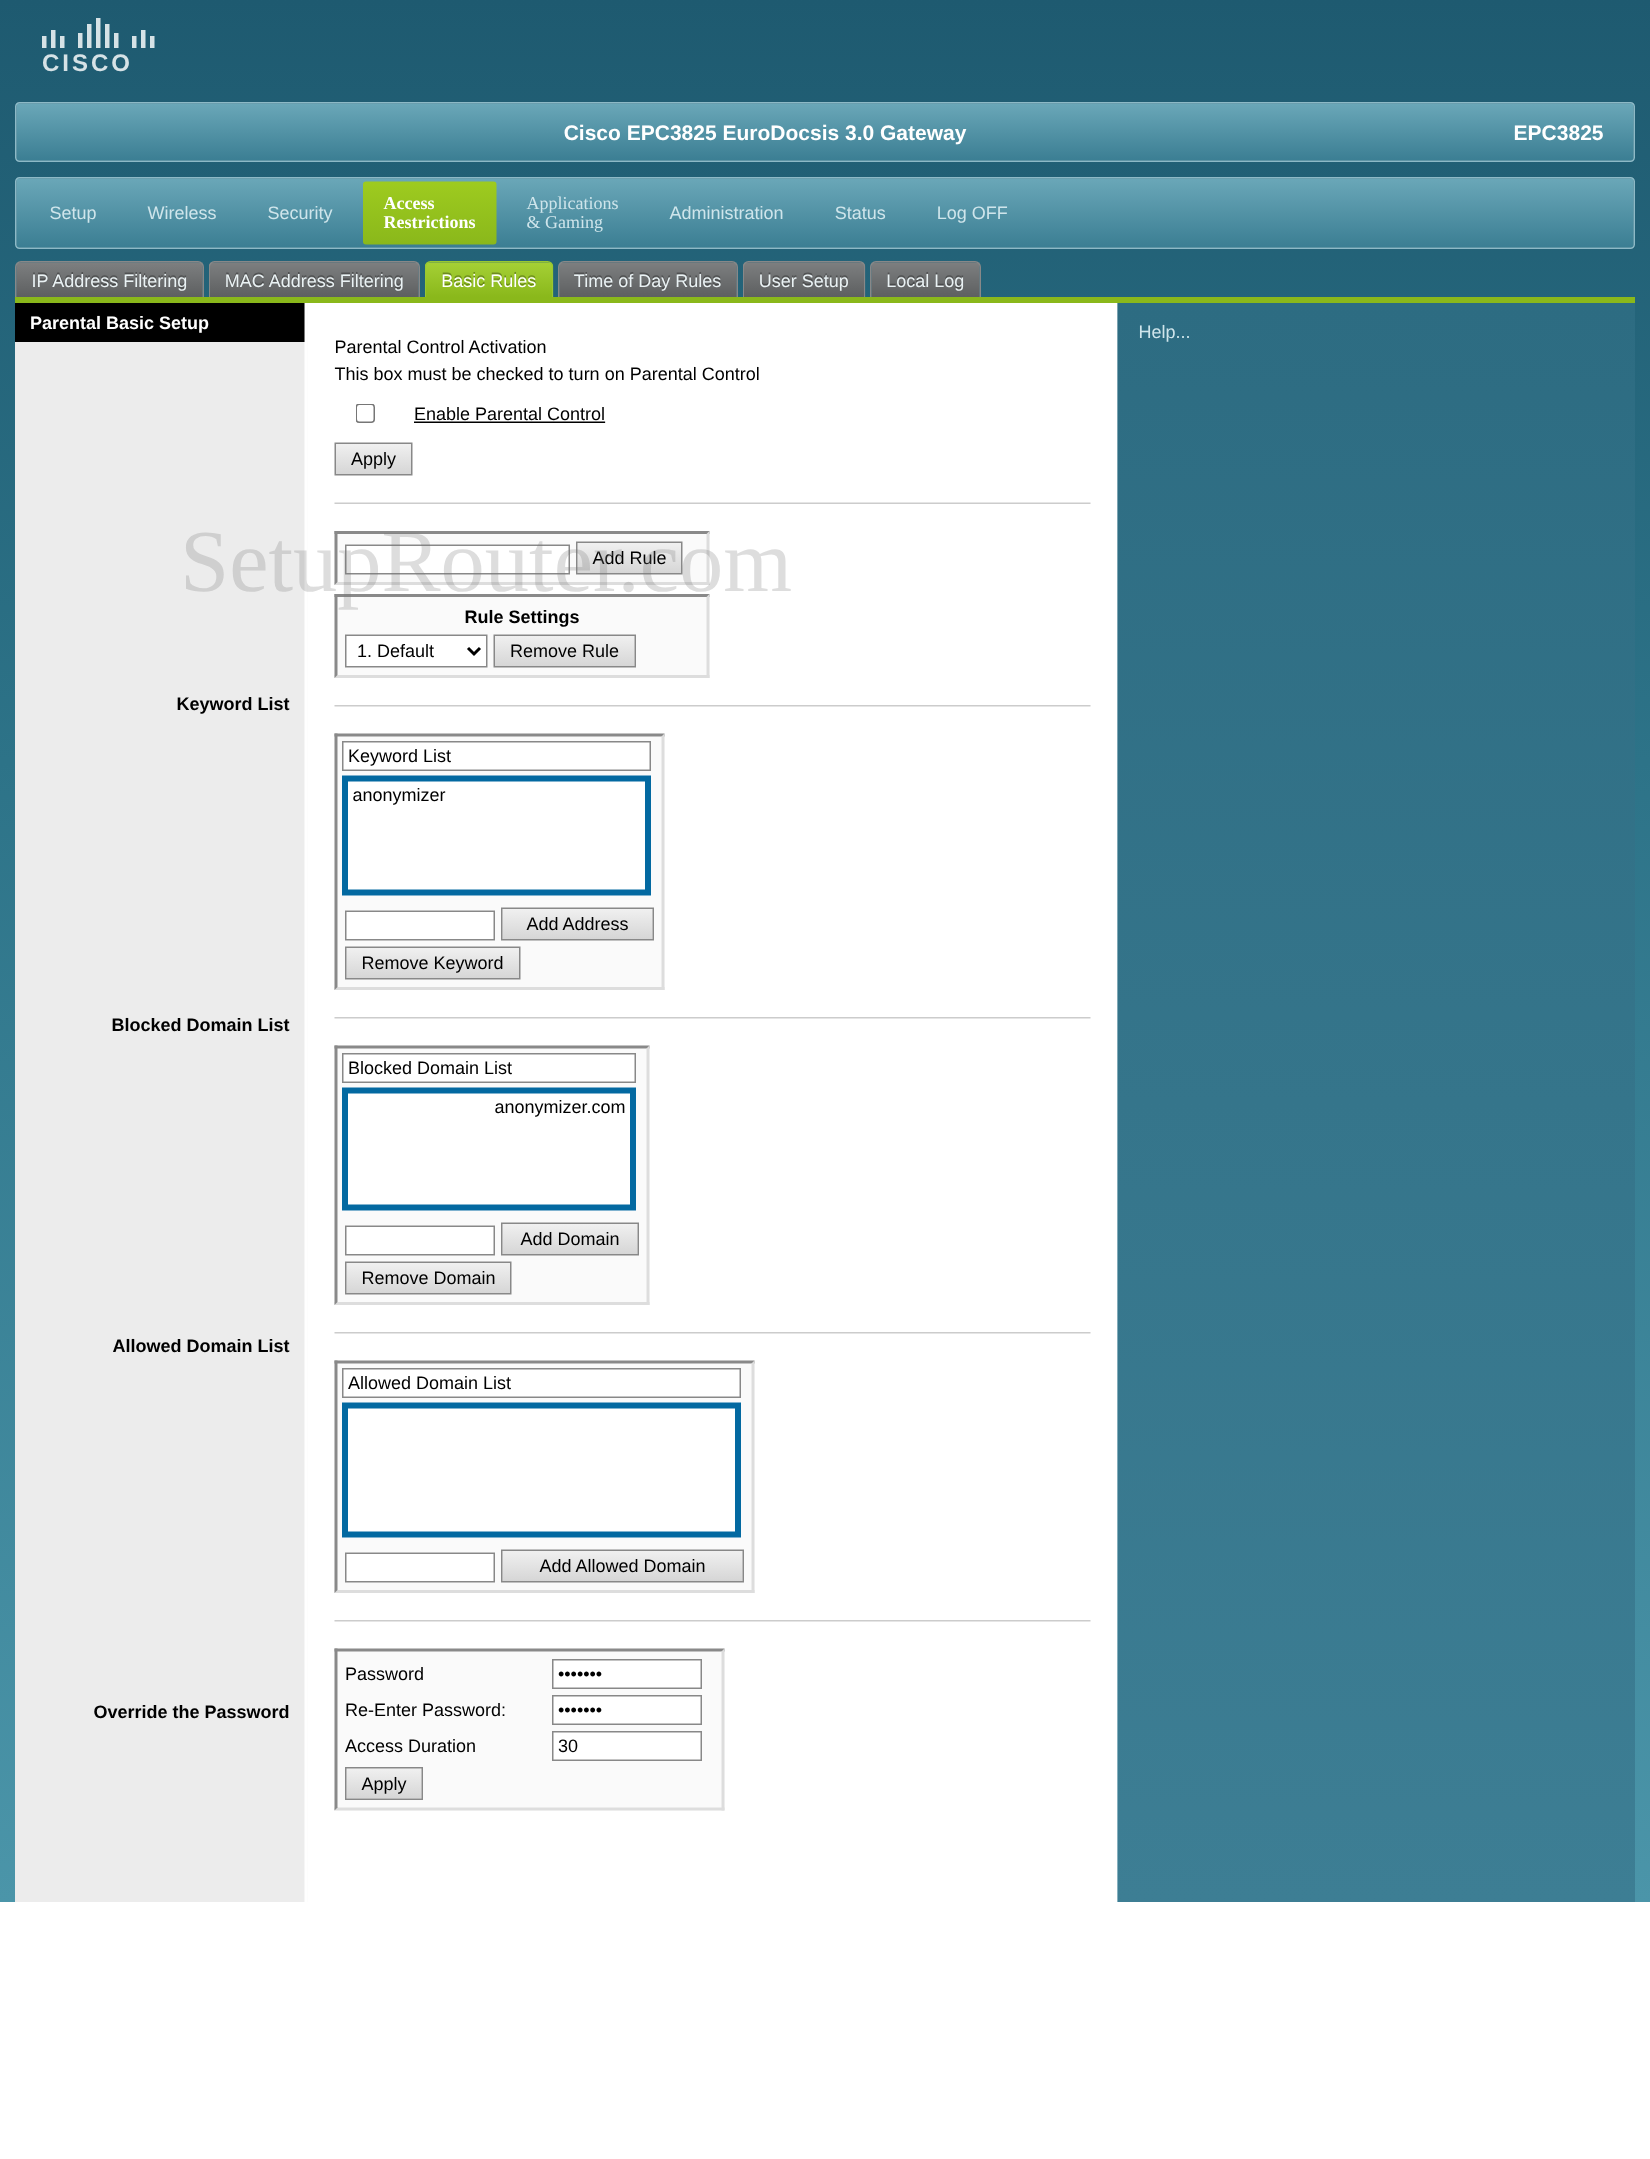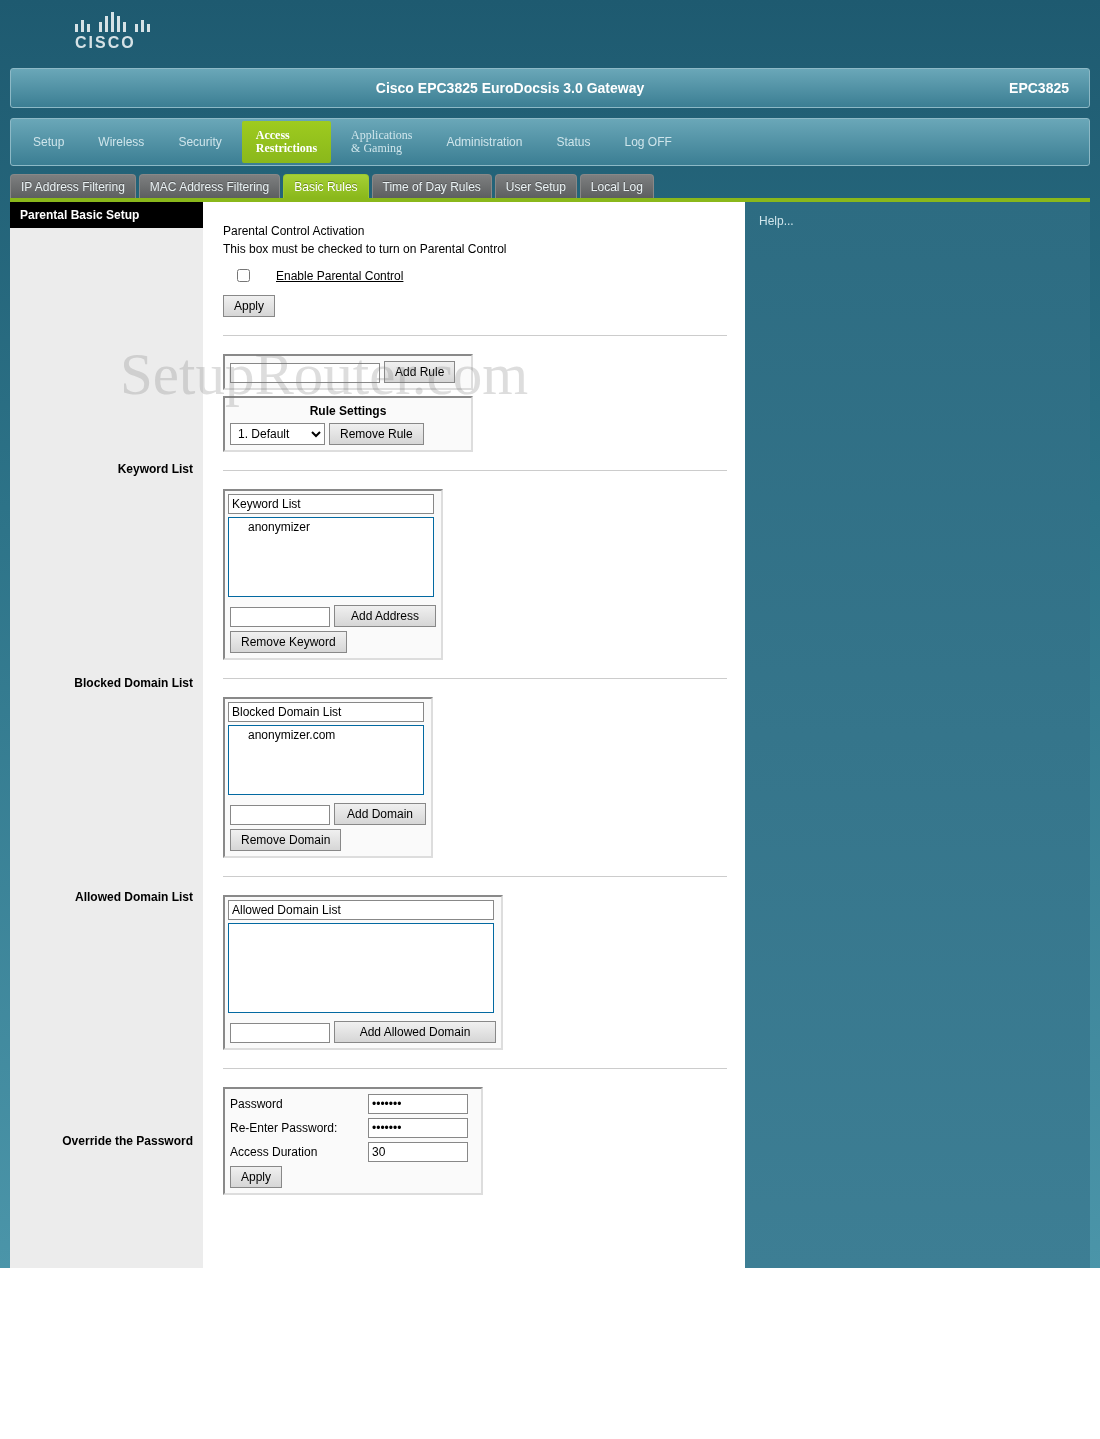--- a/index.html
+++ b/index.html
@@ -11,21 +11,20 @@
     width: 1100px;
   }
   .page {
     width: 1100px;
     background: linear-gradient(to bottom, #1e5a70 0%, #2d7388 40%, #4b95a9 100%);
     padding-bottom: 0;
     position: relative;
   }
   .logo-area {
     padding: 12px 0 10px 28px;
-    margin-left: 47px;
   }
   .cisco-bars {
     display: flex;
     align-items: flex-end;
     gap: 3px;
     margin-bottom: 2px;
     height: 20px;
   }
   .cisco-bars span {
     width: 3px;
@@ -211,22 +210,22 @@
     font-size: 12px;
     padding: 2px 3px;
     border: 1px solid #888;
     background: #fff;
   }
   select { height: 22px; }
   textarea.listbox {
     font-family: inherit;
     font-size: 12px;
     resize: none;
-    border: 1px solid #0369a1;
-    padding: 2px 19px;
+    border: 4px solid #0369a1;
+    padding: 2px 3px;
     background: #fff;
   }
   .field-table {
     border: 2px inset #ddd;
     background:#fafafa;
     padding: 3px;
   }
   .field-table .fr {
     display:flex;
     align-items:center;
@@ -361,21 +360,21 @@
           <div class="panel-row">
             <button class="btn">Remove Keyword</button>
           </div>
         </div>
 
         <hr class="sep">
 
         
         <div class="panel" style="width:210px">
           <input type="text" style="width: 196px; margin-bottom: 3px;" readonly="" value="Blocked Domain List">
-          <textarea class="listbox" style="width: 196px; height: 70px;">anonymizer.com</textarea>
+          <textarea class="listbox" style="width: 196px; height: 82px; text-align: right;">anonymizer.com</textarea>
           <div class="panel-row" style="margin-top:3px">
             <input type="text" style="width: 100px;">
             <button class="btn" style="flex:1">Add Domain</button>
           </div>
           <div class="panel-row">
             <button class="btn">Remove Domain</button>
           </div>
         </div>
 
         <hr class="sep">

